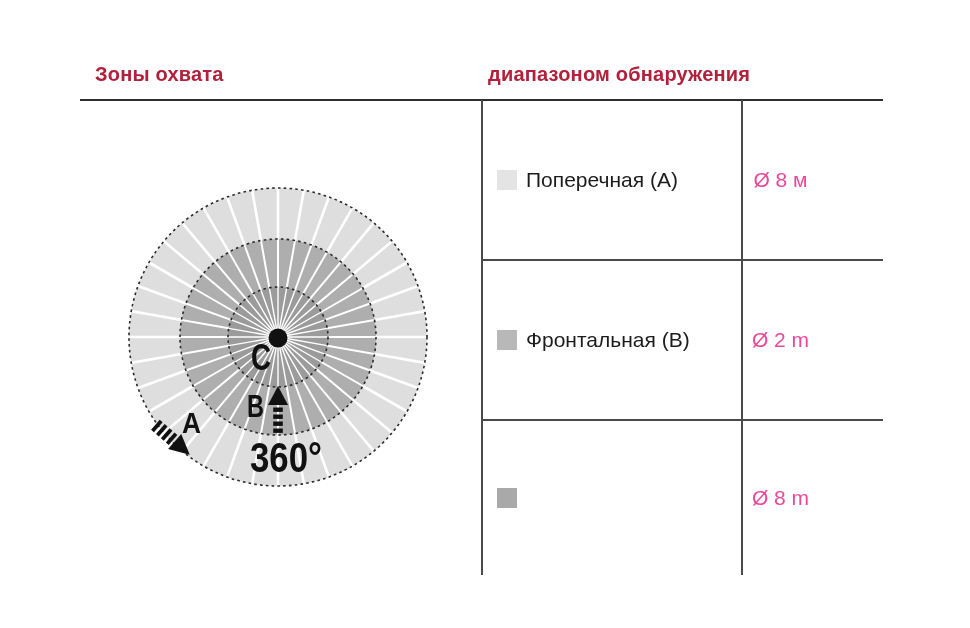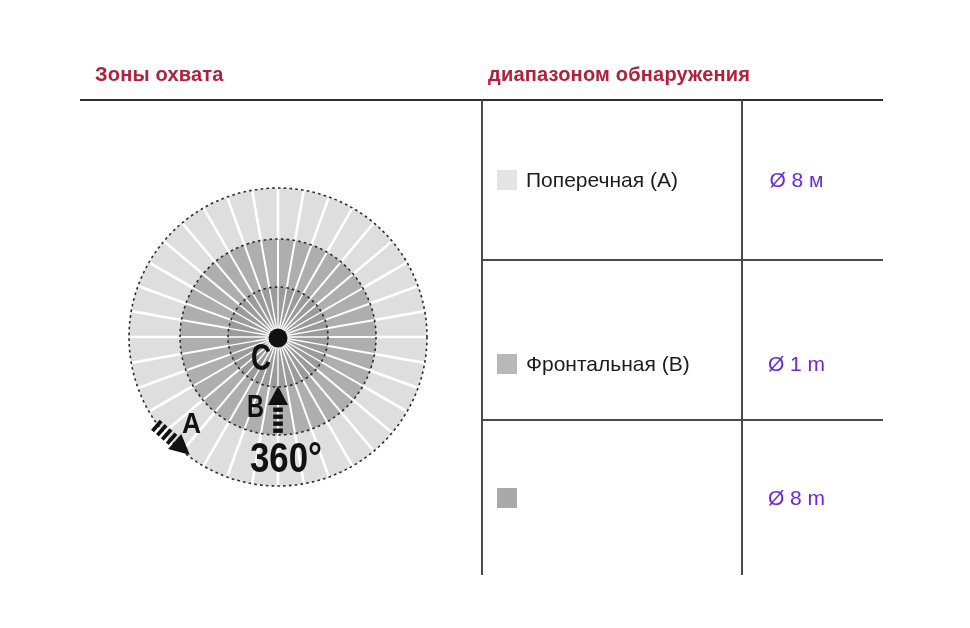--- a/index.html
+++ b/index.html
@@ -19,25 +19,25 @@
   .vline.col-divider{left:741px;}
   .hline{position:absolute;left:481px;width:402px;height:2px;background:#4a4a4a;}
   .hline.row1{top:259px;}
   .hline.row2{top:419px;}
   .trow{
     position:absolute;left:497px;width:240px;display:flex;align-items:center;gap:9px;
   }
   .trow .label{font-size:21px;color:#1c1c1c;white-space:nowrap;}
   .swatch{width:20px;height:20px;flex:0 0 20px;}
   .tval{
-    position:absolute;left:726px;width:141px;display:flex;align-items:center;justify-content:center;
-    font-size:21px;color:#6d28d9;white-space:nowrap;
+    position:absolute;left:710px;width:141px;display:flex;align-items:center;justify-content:center;
+    font-size:21px;color:#ec4899;white-space:nowrap;
   }
   .r1{top:100px;height:160px;}
-  .r2{top:260px;height:160px;margin-top:24px;}
+  .r2{top:260px;height:160px;}
   .r3{top:420px;height:155px;}
   .diagram{position:absolute;left:108px;top:167px;width:342px;height:330px;}
   .diagram text{font-weight:bold;fill:#111111;font-family:"Liberation Sans","DejaVu Sans",sans-serif;}
 </style>
 </head>
 <body>
 
 <div class="page">
 
   <div class="heading right">диапазоном обнаружения</div>
@@ -52,21 +52,21 @@
   <div class="trow r1">
     <div class="swatch" style="background: rgb(228, 228, 228);"></div>
     <div class="label">Поперечная (A)</div>
   </div>
   <div class="tval r1">Ø 8 м</div>
 
   <div class="trow r2">
     <div class="swatch" style="background: rgb(184, 184, 184);"></div>
     <div class="label">Фронтальная (B)</div>
   </div>
-  <div class="tval r2">Ø 1 m</div>
+  <div class="tval r2">Ø 2 m</div>
 
   <div class="trow r3">
     <div class="swatch" style="background: rgb(169, 169, 169);"></div>
   </div>
   <div class="tval r3">Ø 8 m</div>
 
   <svg class="diagram" viewBox="0 0 342 330" xmlns="http://www.w3.org/2000/svg">
     <g id="rings-layer">
         <circle cx="170" cy="170" r="149" fill="#dedede"></circle>
         <circle cx="170" cy="170" r="98" fill="#aeaeae"></circle>

